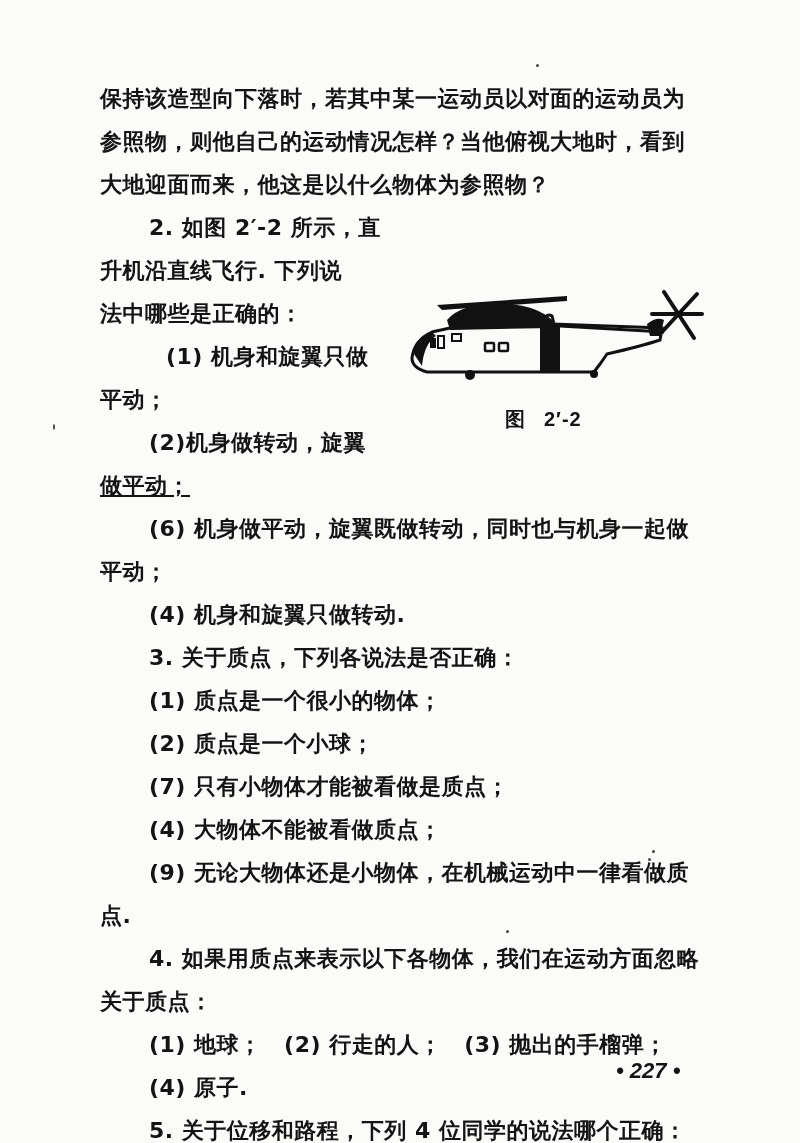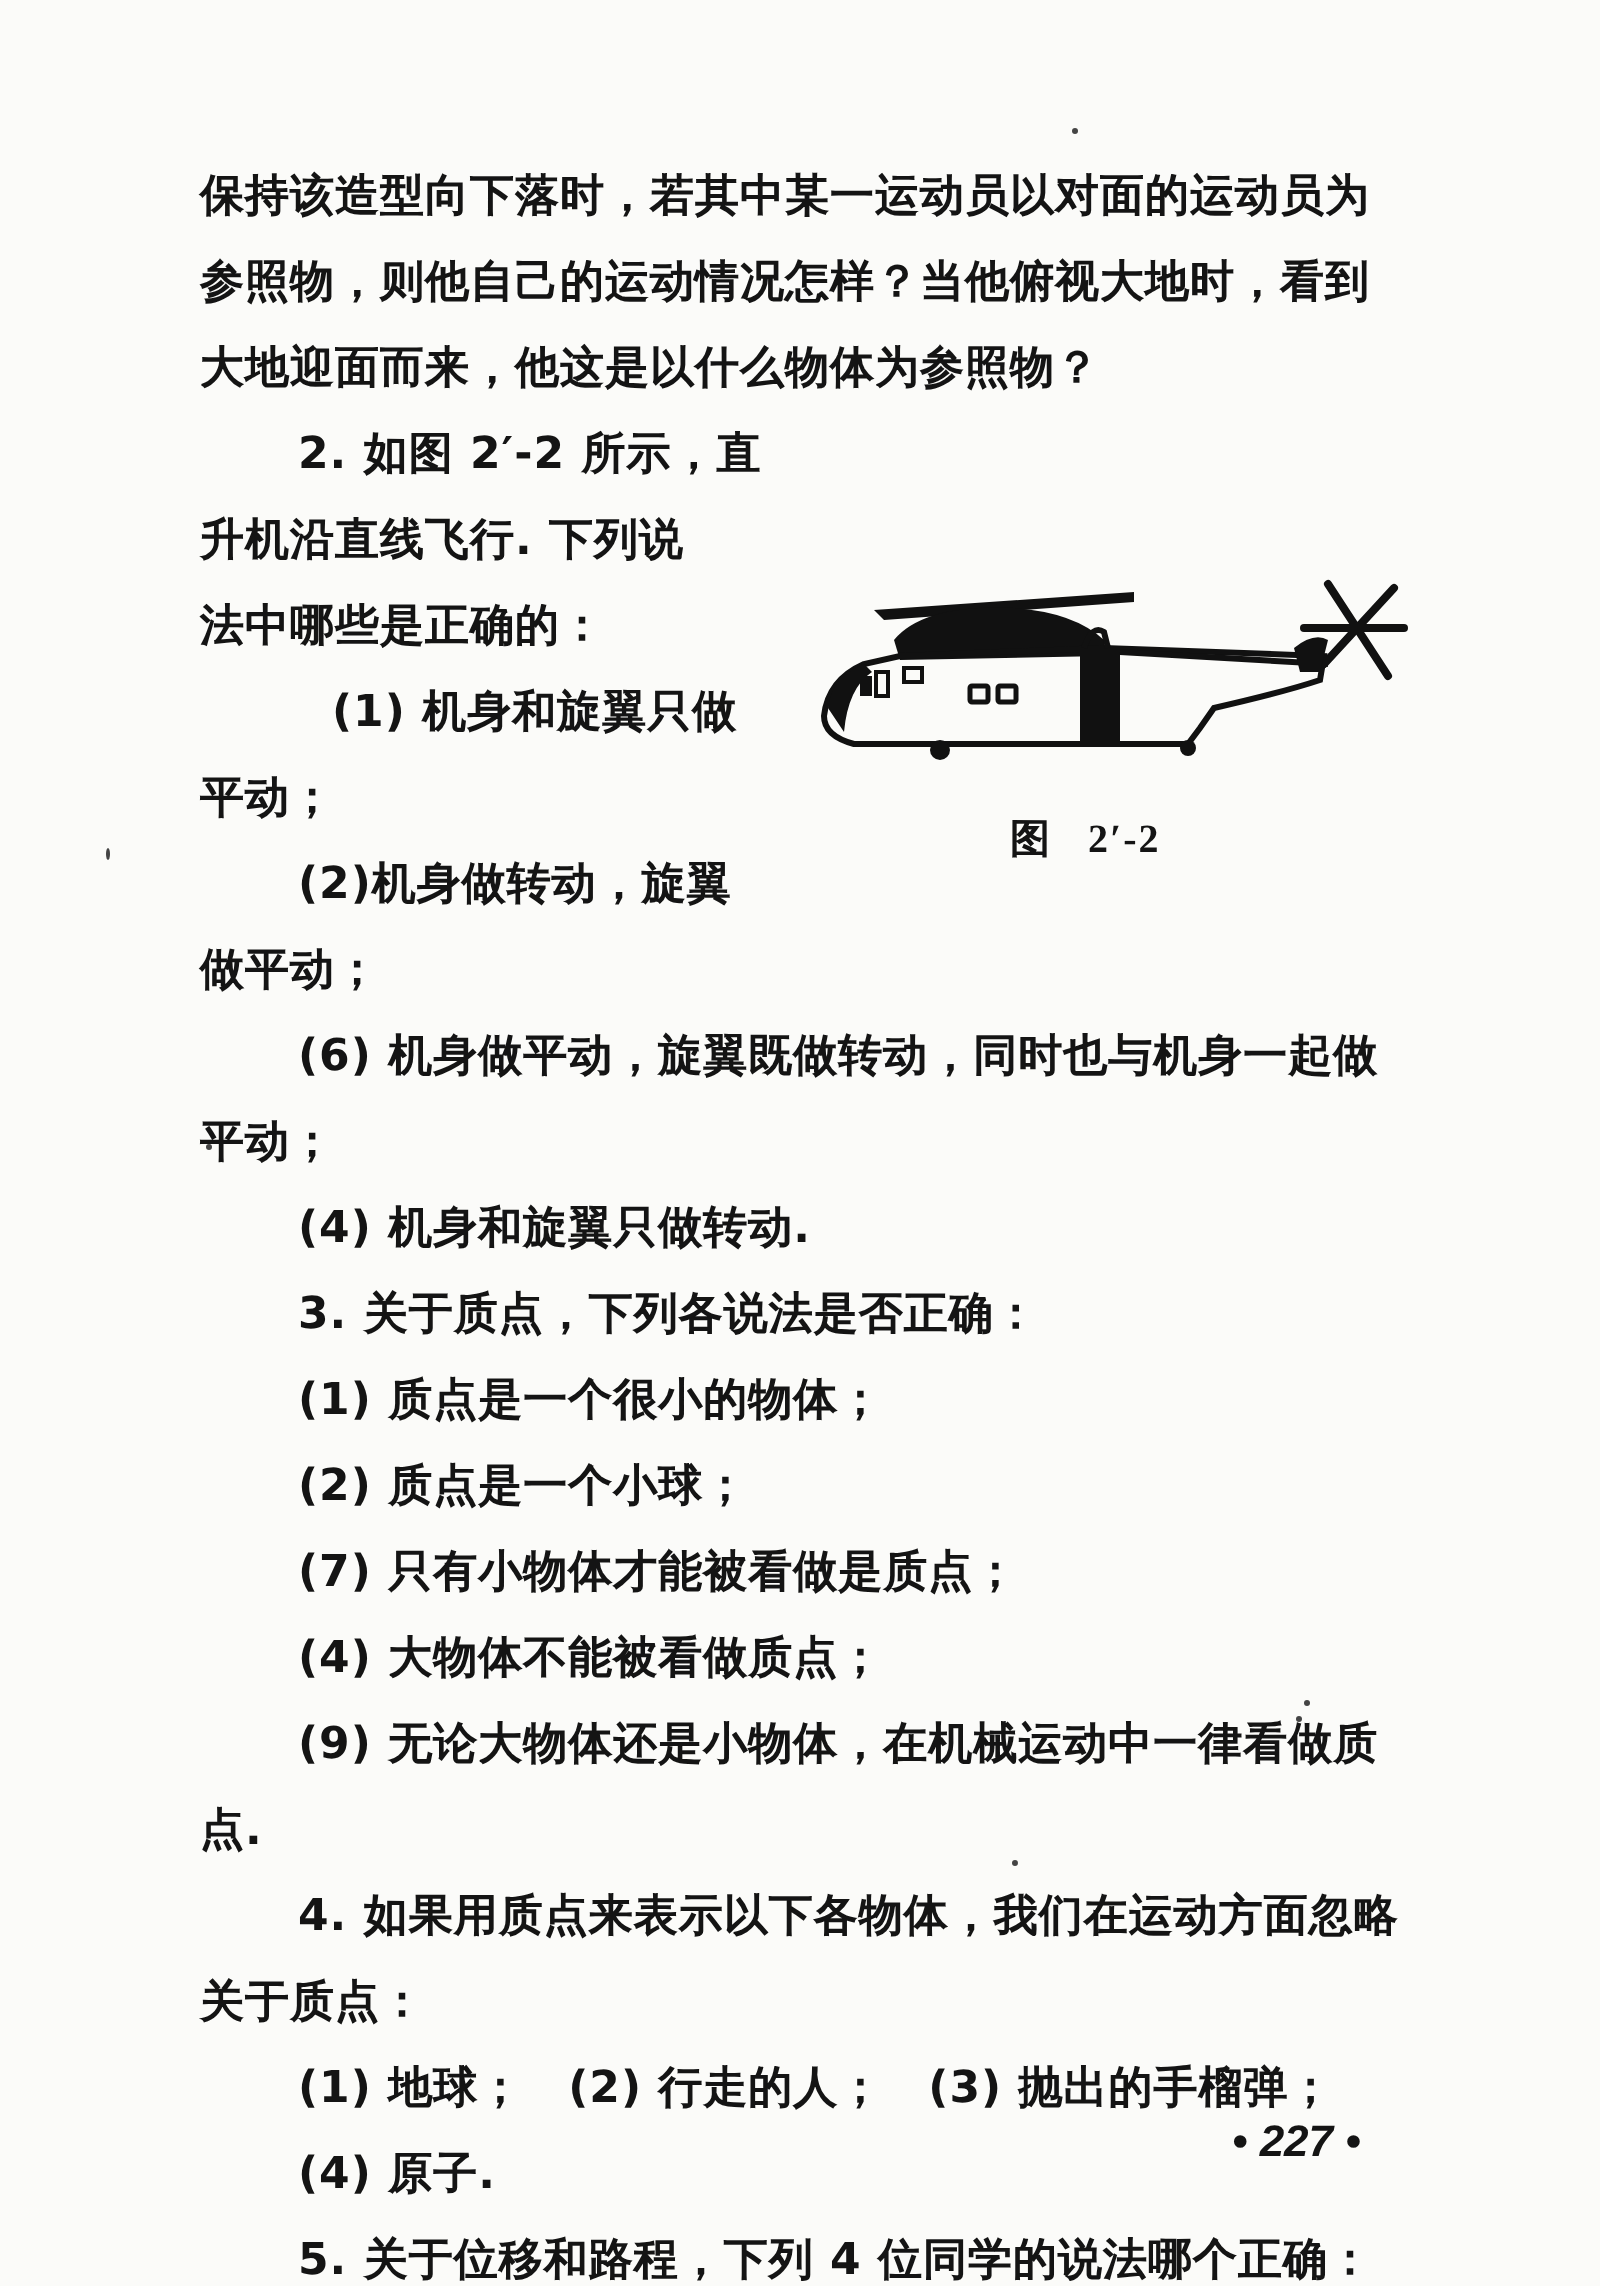--- a/index.html
+++ b/index.html
@@ -19,21 +19,21 @@
     letter-spacing: 0.5px;
   }
   .figure {
     position: absolute; left: 390px; top: 280px; width: 320px; height: 110px;
   }
   .caption {
     position: absolute; left: 493px; top: 405px;
     font-size: 20px; font-weight: bold; line-height: 28px; white-space: nowrap;
     letter-spacing: 1px;
   }
-  .caption .num { margin-left: 18px; font-family: Liberation Serif, serif; }
+  .caption .num { margin-left: 18px; font-family: Liberation Sans, sans-serif; }
   .pagenum {
     position: absolute; left: 604px; top: 1058px;
     font-family: "Liberation Sans", sans-serif;
     font-style: italic; font-weight: bold; font-size: 22px; white-space: nowrap;
   }
   .speck { position: absolute; width: 3px; height: 3px; background: #444; border-radius: 50%; }
 </style>
 </head>
 <body>
 
@@ -41,21 +41,21 @@
   <div id="text-lines">
       <div class="line" style="left: 88px; top: 84px;">保持该造型向下落时，若其中某一运动员以对面的运动员为</div>
       <div class="line" style="left: 88px; top: 127px;">参照物，则他自己的运动情况怎样？当他俯视大地时，看到</div>
       <div class="line" style="left: 88px; top: 170px;">大地迎面而来，他这是以什么物体为参照物？</div>
       <div class="line" style="left: 137px; top: 213px;">2. 如图 2′-2 所示，直</div>
       <div class="line" style="left: 88px; top: 256px;">升机沿直线飞行. 下列说</div>
       <div class="line" style="left: 88px; top: 299px;">法中哪些是正确的：</div>
       <div class="line" style="left: 137px; top: 342px; margin-left: 17px;">(1) 机身和旋翼只做</div>
       <div class="line" style="left: 88px; top: 385px;">平动；</div>
       <div class="line" style="left: 137px; top: 428px;">(2)机身做转动，旋翼</div>
-      <div class="line" style="left: 88px; top: 471px;">做平动；</div>
+      <div class="line" style="left: 88px; top: 471px; text-decoration: underline;">做平动；</div>
       <div class="line" style="left: 137px; top: 514px;">(6) 机身做平动，旋翼既做转动，同时也与机身一起做</div>
       <div class="line" style="left: 88px; top: 557px;">平动；</div>
       <div class="line" style="left: 137px; top: 600px;">(4) 机身和旋翼只做转动.</div>
       <div class="line" style="left: 137px; top: 643px;">3. 关于质点，下列各说法是否正确：</div>
       <div class="line" style="left: 137px; top: 686px;">(1) 质点是一个很小的物体；</div>
       <div class="line" style="left: 137px; top: 729px;">(2) 质点是一个小球；</div>
       <div class="line" style="left: 137px; top: 772px;">(7) 只有小物体才能被看做是质点；</div>
       <div class="line" style="left: 137px; top: 815px;">(4) 大物体不能被看做质点；</div>
       <div class="line" style="left: 137px; top: 858px;">(9) 无论大物体还是小物体，在机械运动中一律看做质</div>
       <div class="line" style="left: 88px; top: 901px;">点.</div>

